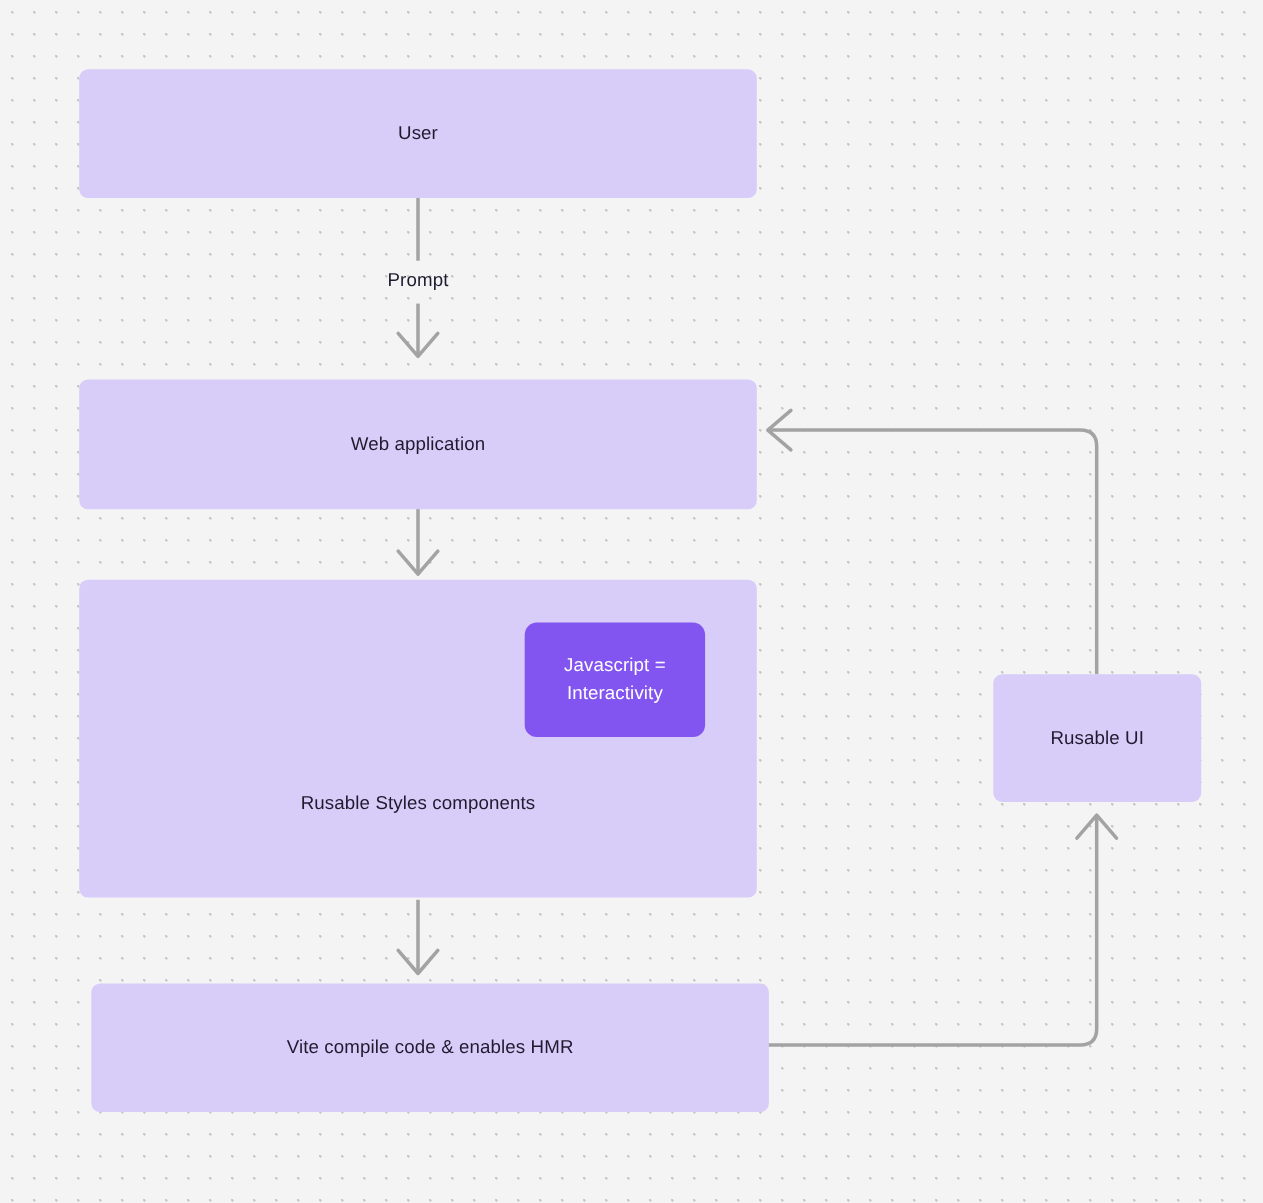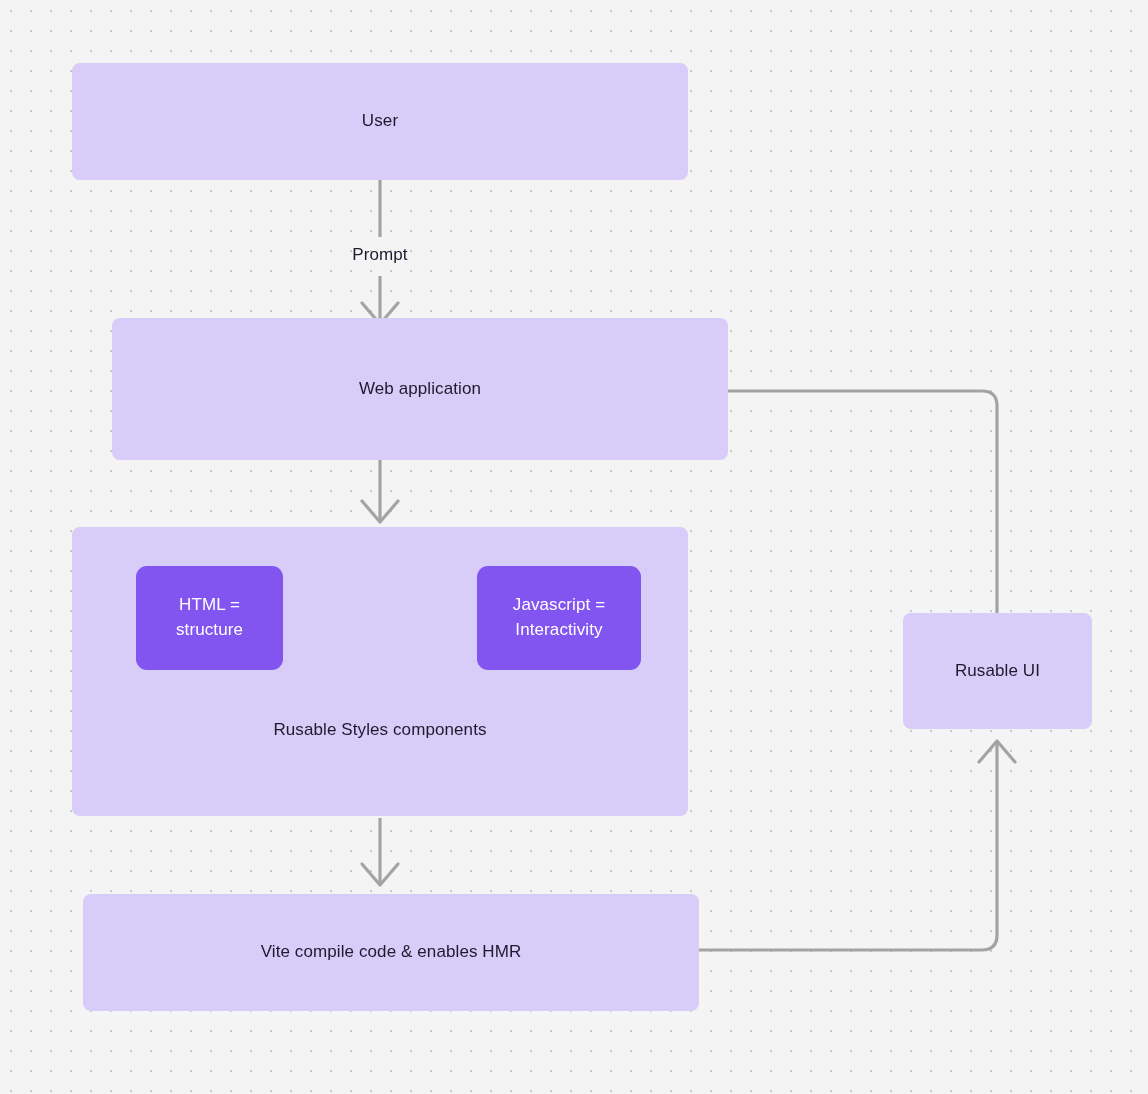--- a/index.html
+++ b/index.html
@@ -114,32 +114,26 @@
     <path class="edge-path" d="M 997 613 L 997 406 Q 997 391 982 391 L 700 391"></path>
     <path class="edge-head" d="M 719 373 L 698 391 L 719 409"></path>
   </svg>
 
   <div class="node node-light" style="left:72px; top:63px; width:616px; height:117px;">
     <span>User</span>
   </div>
 
   <div class="edge-label" style="left:330px; top:245px; width:100px;">Prompt</div>
 
-  <div class="node node-light" style="left:72px; top:318px; width:616px; height:142px;margin-left:40px;">
+  <div class="node node-light" style="left:72px; top:345px; width:616px; height:118px;">
     <span>Web application</span>
   </div>
 
   <div class="group-box" style="left:72px; top:527px; width:616px; height:289px;">
 
-    <div class="node node-strong" style="left:64px; top:39px; width:147px; height:104px;">
-      <span>
-        <span>HTML =</span><br>
-        <span>structure</span>
-      </span>
-    </div>
 
 
     <div class="node node-strong" style="left:405px; top:39px; width:164px; height:104px;">
       <span>
         <span>Javascript =</span><br>
         <span>Interactivity</span>
       </span>
     </div>
 
     <div class="group-caption" style="top:193px;">Rusable Styles components</div>

